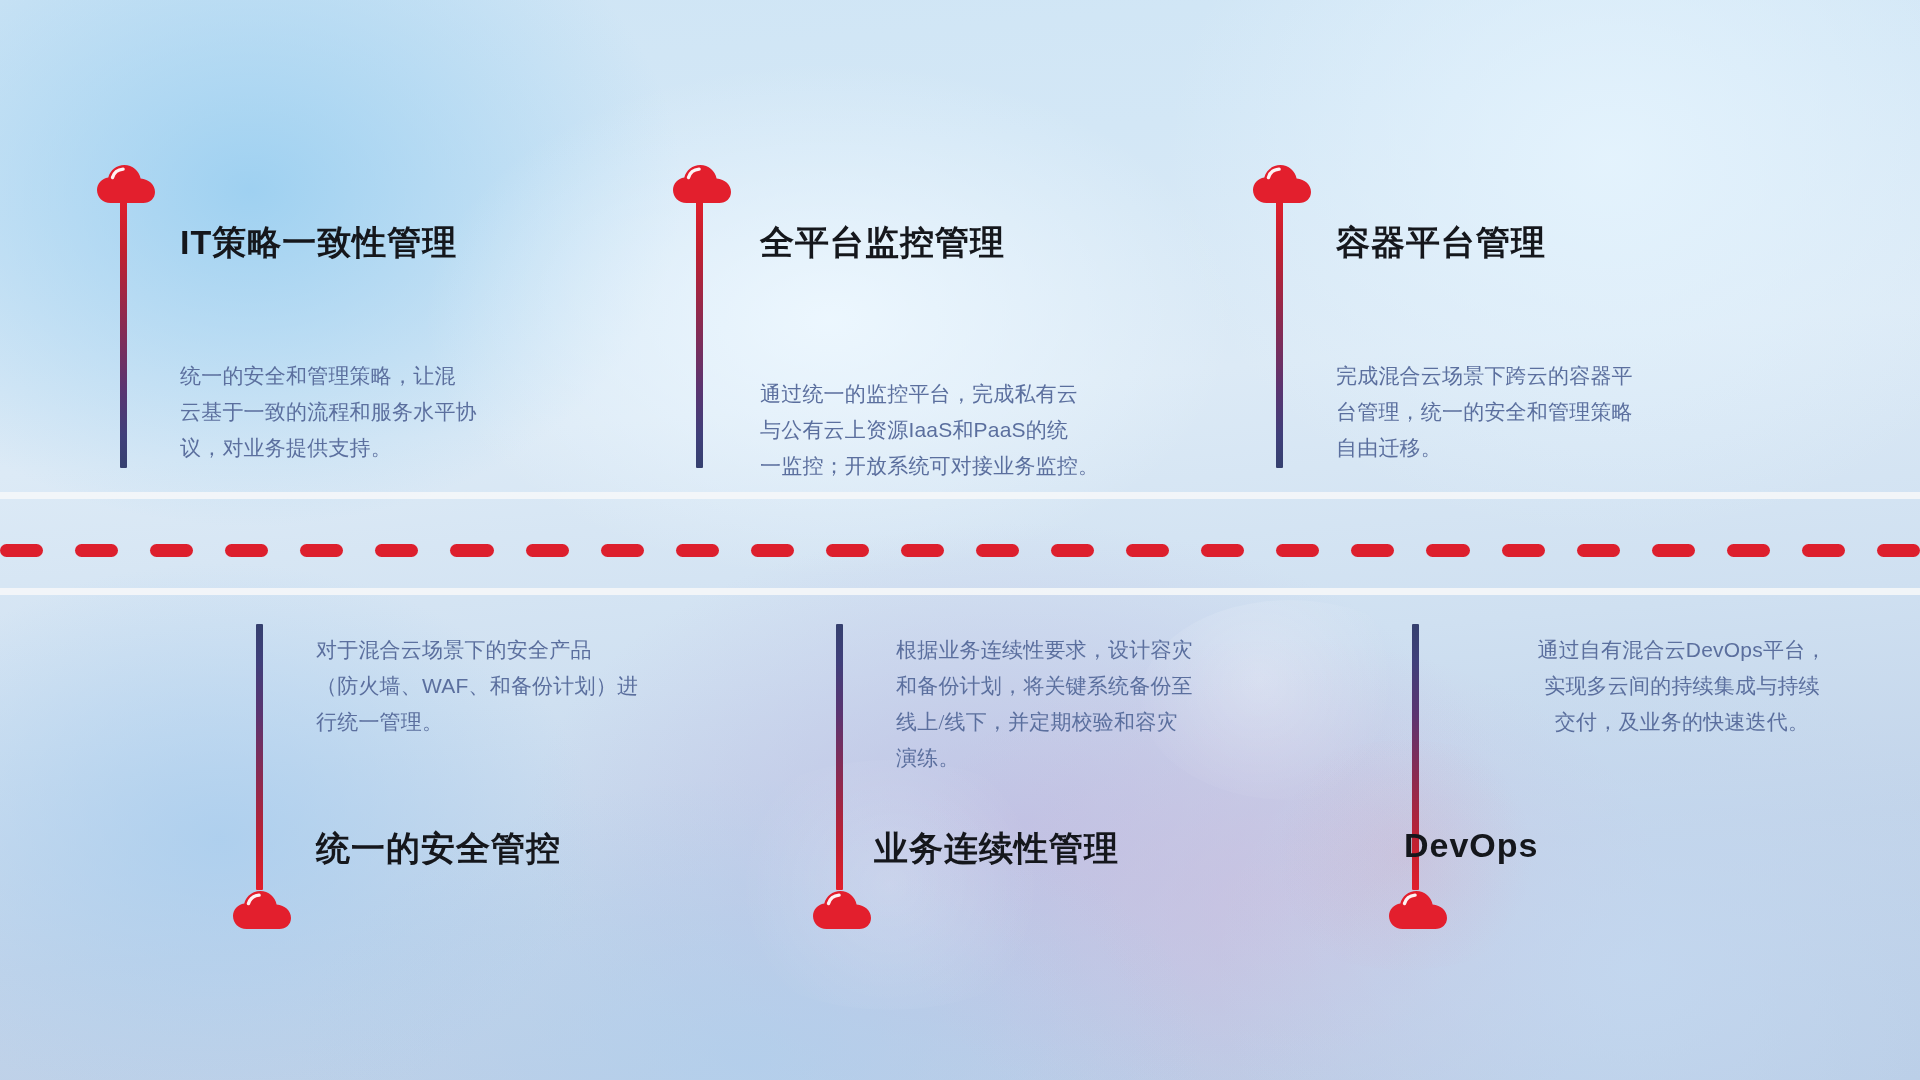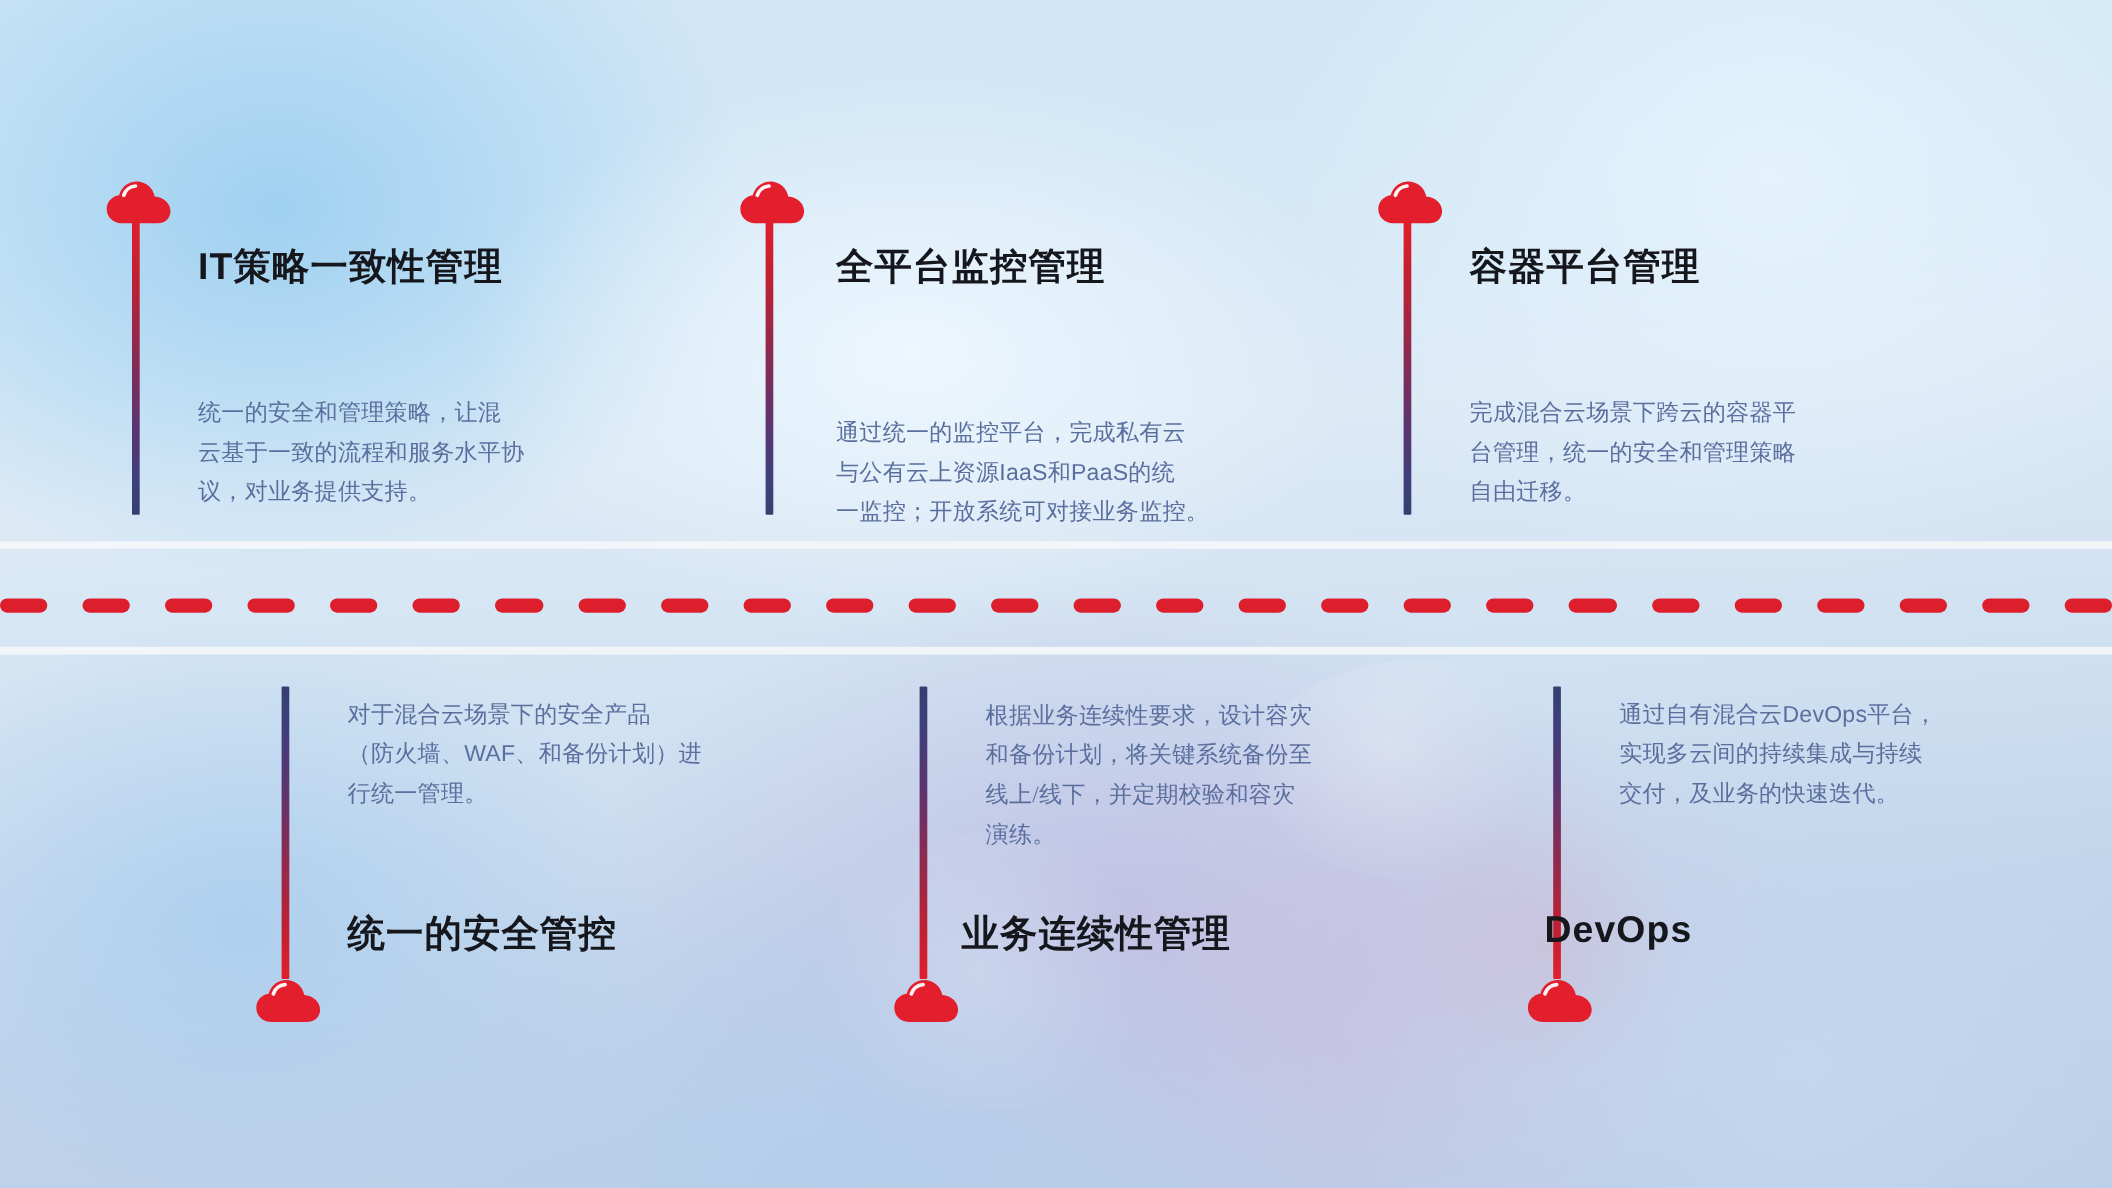--- a/index.html
+++ b/index.html
@@ -202,21 +202,21 @@
     <div class="cloud" style="left:812px;top:886px;">
       <svg viewBox="0 0 62 44" xmlns="http://www.w3.org/2000/svg">
         <path d="M14.5 43C6.6 43 1 37.3 1 30.1c0-6.6 4.8-11.9 11.3-12.7C14.2 10.2 20.6 5 28.3 5c8.2 0 15 5.9 16.3 13.6C53 19.3 59 25 59 32c0 6.4-5 11-11.8 11H14.5z" fill="#e31f2d"></path>
         <path d="M16.5 17.5c1.4-4.7 5.6-8 10.6-8.4" stroke="#ffffff" stroke-width="3.4" stroke-linecap="round" fill="none" opacity=".95"></path>
       </svg>
     </div>
   </div>
 
   <div class="col">
     <div class="bar up" style="left:1412px;top:624px;height:266px;"></div>
-    <div class="body tight" style="left:1472px;top:632px;">通过自有混合云DevOps平台，
+    <div class="body tight" style="left:1472px;top:632px;text-align:center;">通过自有混合云DevOps平台，
 实现多云间的持续集成与持续
 交付，及业务的快速迭代。</div>
     <div class="heading" style="left:1404px;top:826px;">DevOps</div>
     <div class="cloud" style="left:1388px;top:886px;">
       <svg viewBox="0 0 62 44" xmlns="http://www.w3.org/2000/svg">
         <path d="M14.5 43C6.6 43 1 37.3 1 30.1c0-6.6 4.8-11.9 11.3-12.7C14.2 10.2 20.6 5 28.3 5c8.2 0 15 5.9 16.3 13.6C53 19.3 59 25 59 32c0 6.4-5 11-11.8 11H14.5z" fill="#e31f2d"></path>
         <path d="M16.5 17.5c1.4-4.7 5.6-8 10.6-8.4" stroke="#ffffff" stroke-width="3.4" stroke-linecap="round" fill="none" opacity=".95"></path>
       </svg>
     </div>
   </div>

